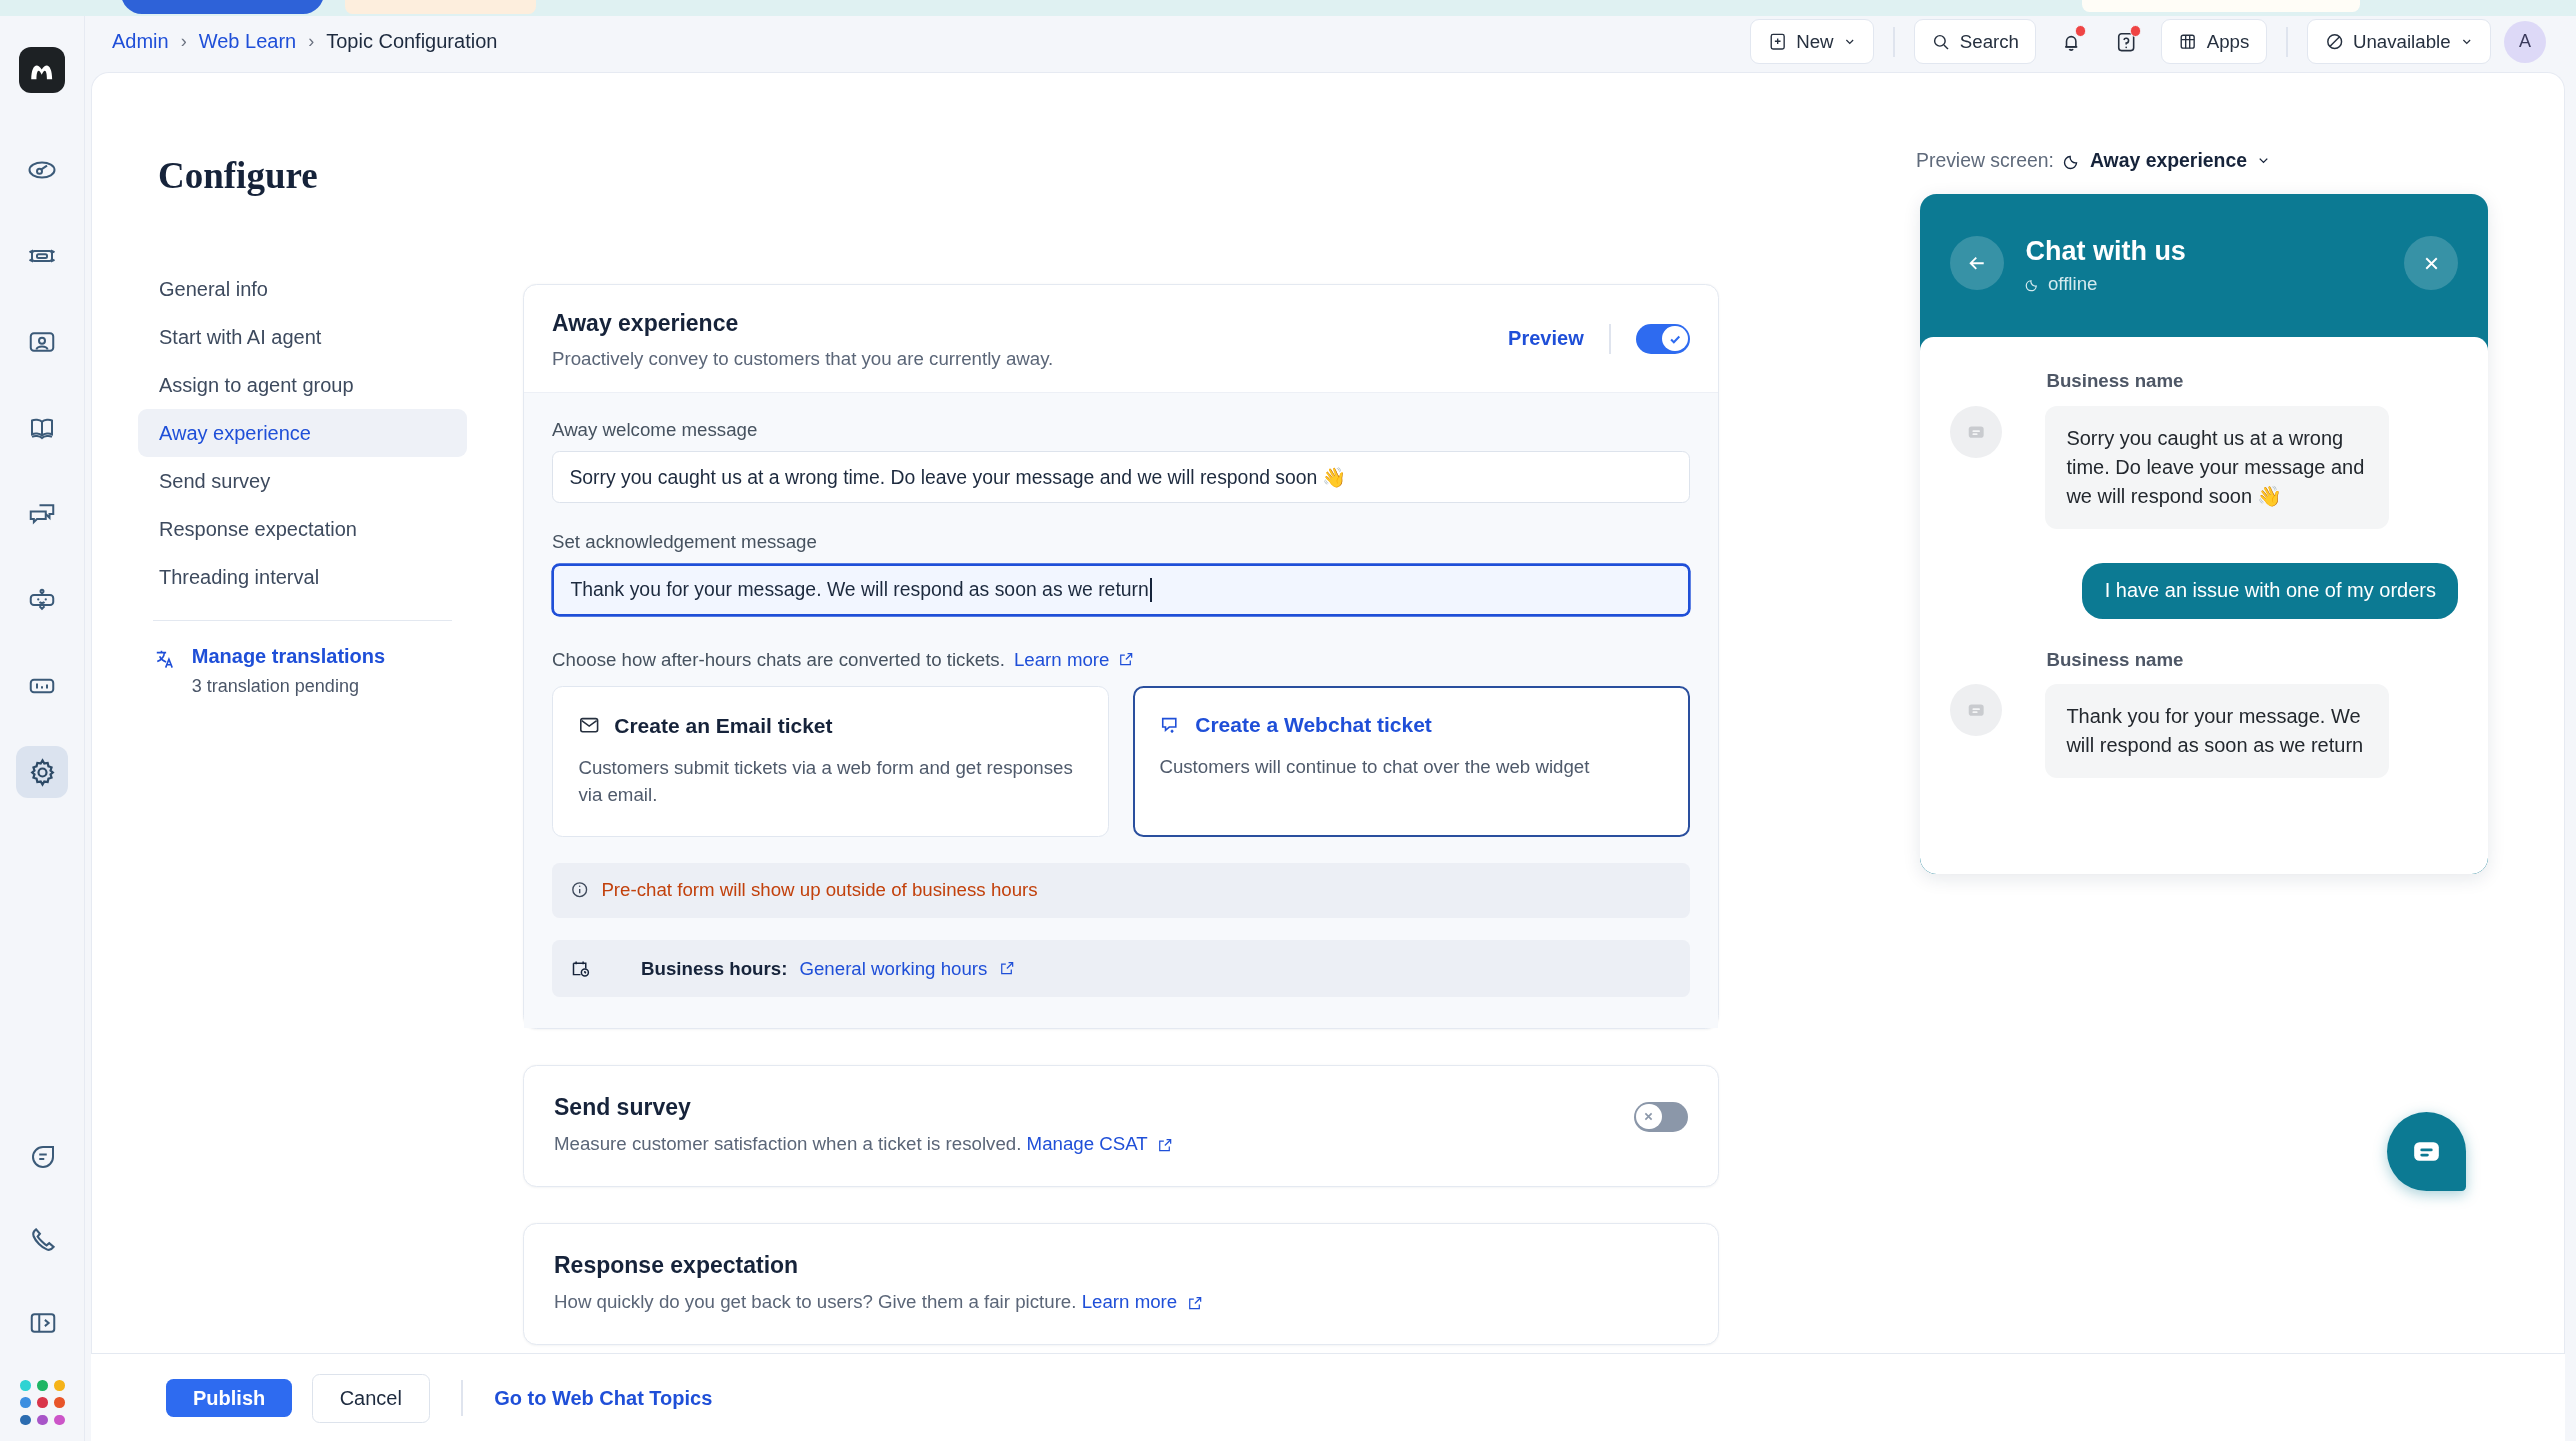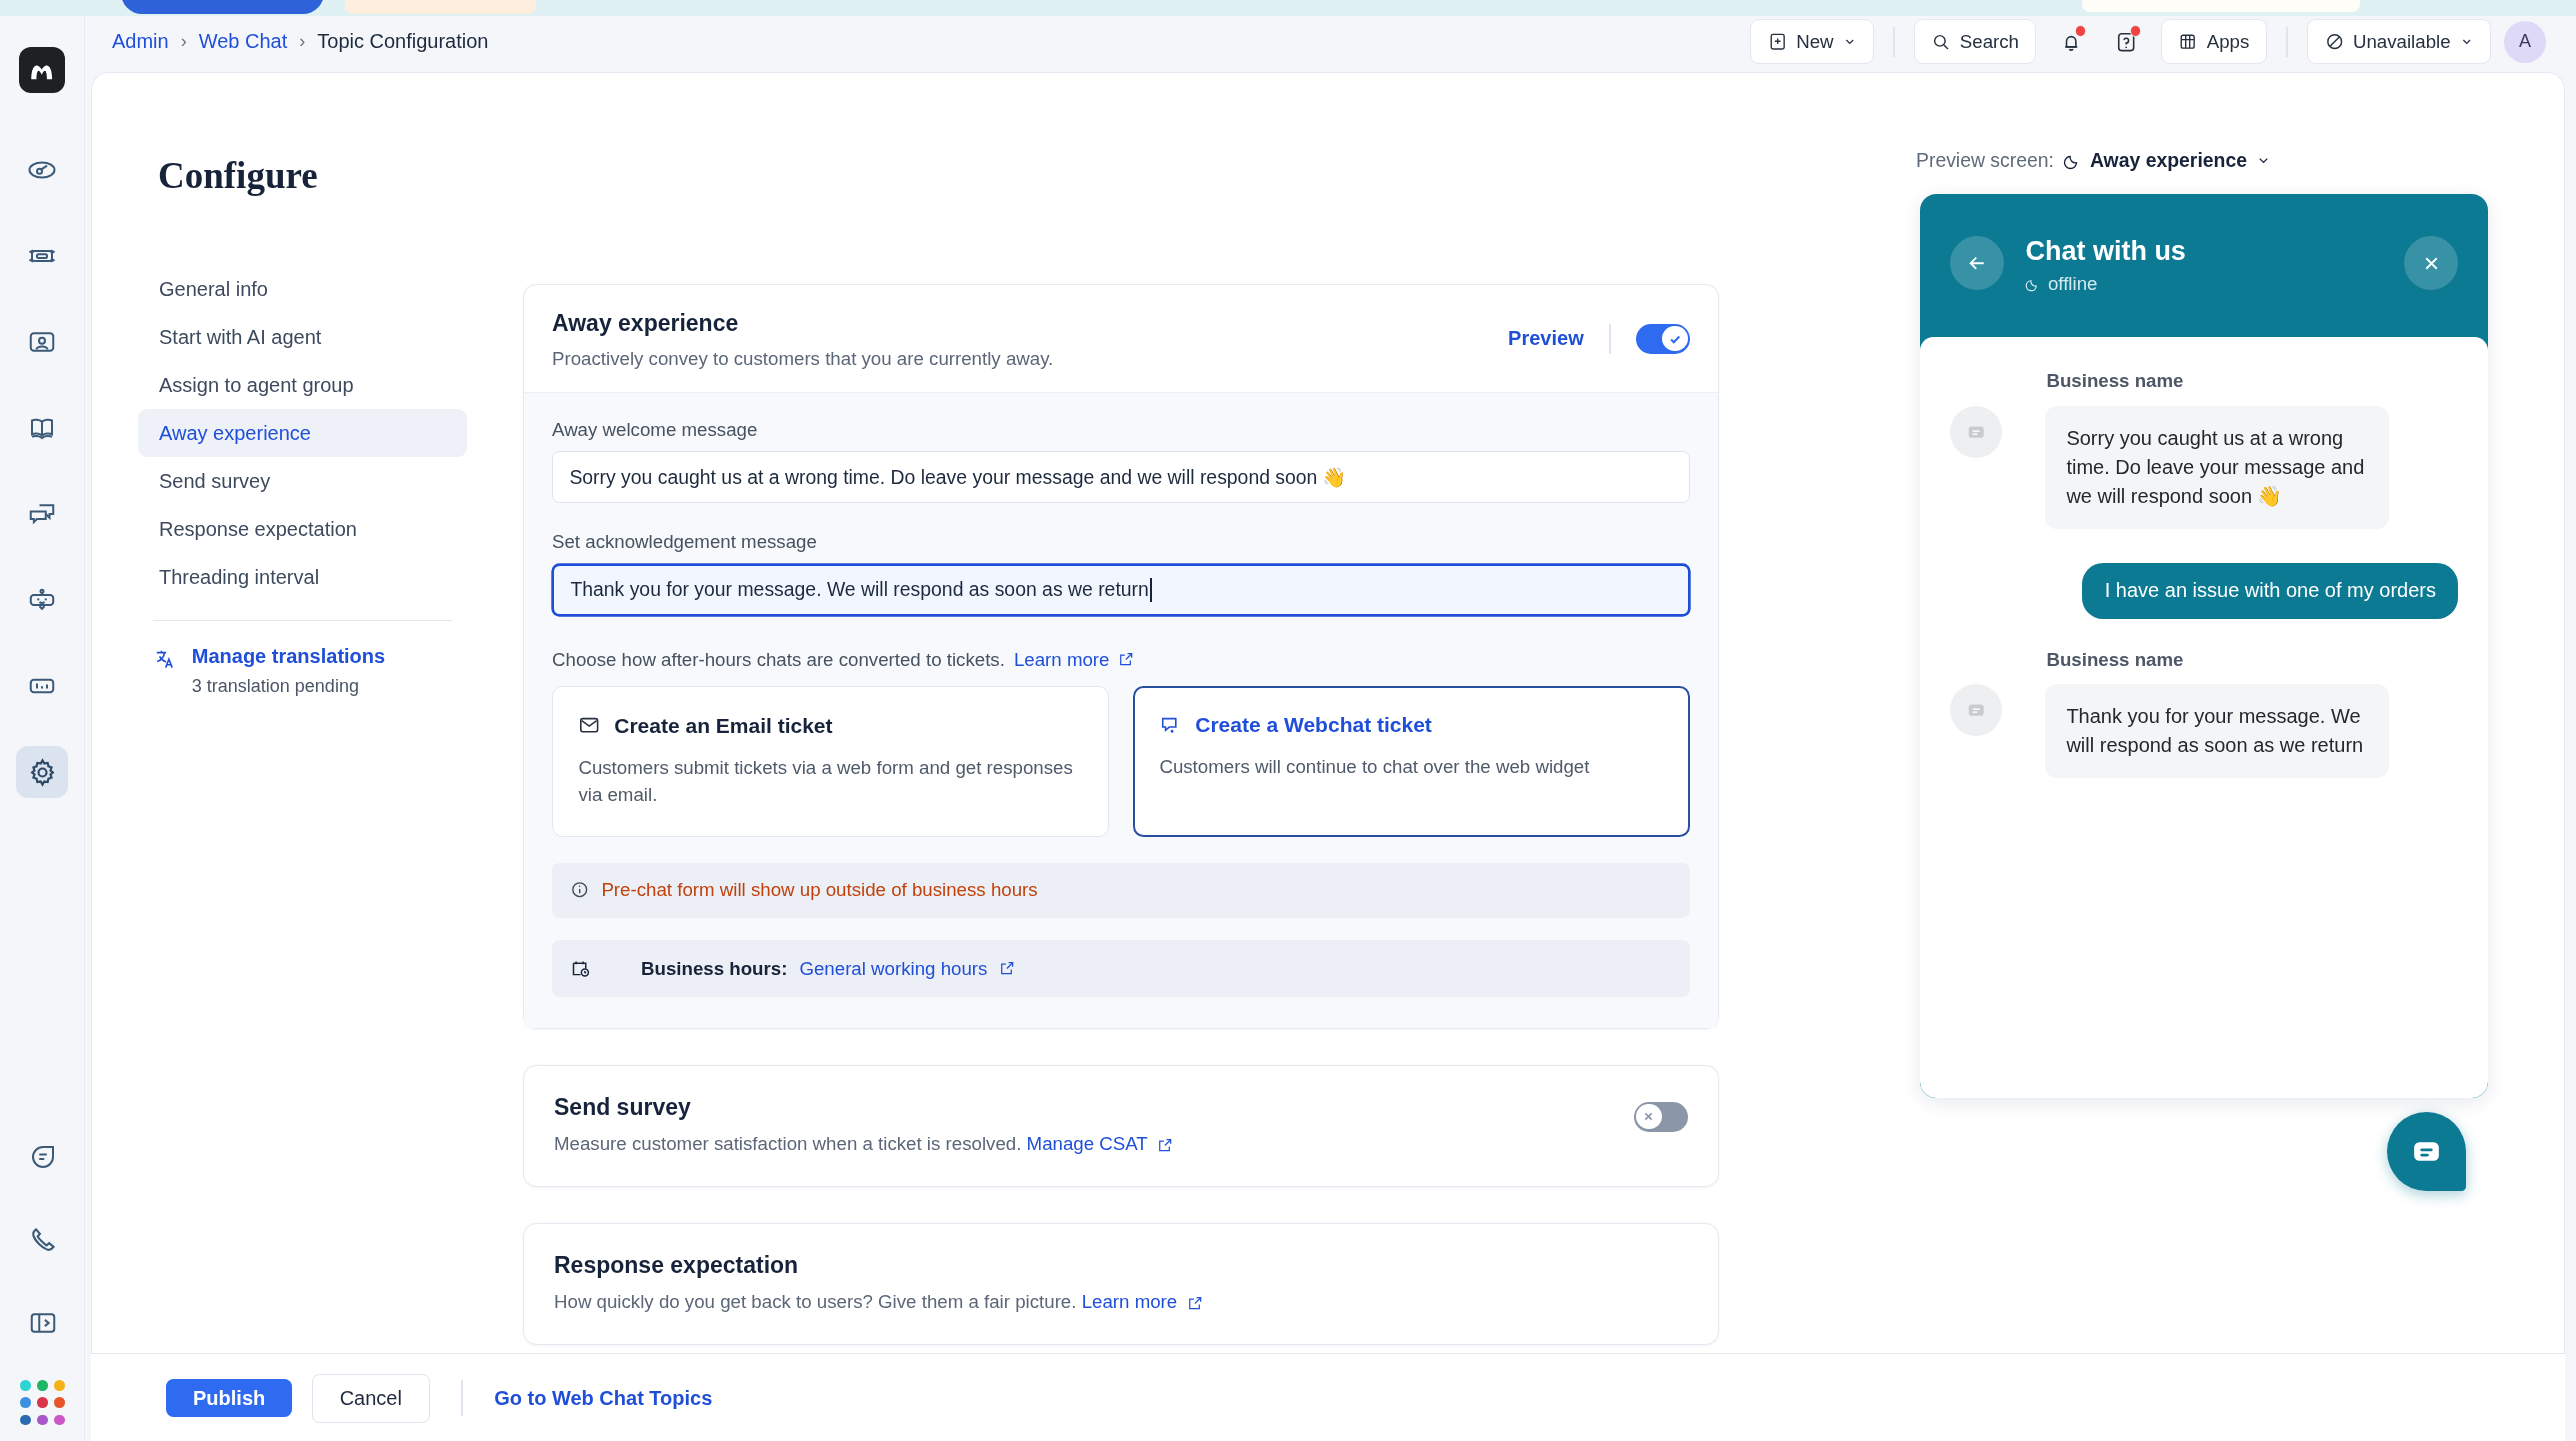--- a/index.html
+++ b/index.html
@@ -165,21 +165,21 @@
   .card-simple { padding: 28px 30px 31px 30px; display: flex; align-items: flex-start; }
   .card-simple .txt .t { font-size: 23px; font-weight: 700; color: #16233a; }
   .card-simple .txt .d { font-size: 18.7px; color: #5b6678; margin-top: 12px; }
 
   
   .previewpane { position: absolute; left: 1898px; top: 149px; width: 598px; }
   .preview-head { display: flex; align-items: center; gap: 9px; font-size: 19.4px; padding-left: 18px; }
   .ph-label { color: #5f6a7b; }
   .ph-value { color: #16233a; font-weight: 600; }
   .widget {
-    margin-top: 22.4px; margin-left: 22.4px; width: 568px; height: 904px;
+    margin-top: 22.4px; margin-left: 22.4px; width: 568px; height: 680px;
     background: #0c7a93; border-radius: 16.4px; position: relative; overflow: hidden;
     box-shadow: 0 4.5px 18px rgba(20,40,70,.10);
   }
   .w-head { height: 149px; padding: 42px 30px 0 30px; display: flex; align-items: flex-start; }
   .w-circ {
     width: 54px; height: 54px; border-radius: 50%; background: rgba(255,255,255,.18);
     display: flex; align-items: center; justify-content: center; cursor: pointer; flex: none;
   }
   .w-titles { margin-left: 21px; }
   .w-title { font-size: 27px; color: #fff; font-weight: 600; }
@@ -360,21 +360,21 @@
             <i style="background: rgb(204, 85, 200);"></i>
           </div>
       </div>
     </div>
   </div>
 
   <div class="topbar">
     <div class="crumbs">
       <span class="crumb-link">Admin</span>
       <span class="crumb-sep">›</span>
-      <span class="crumb-link">Web Chat</span>
+      <span class="crumb-link">Web Learn</span>
       <span class="crumb-sep">›</span>
       <span class="crumb-cur">Topic Configuration</span>
     </div>
     <div class="topbar-right">
       <div class="tb-btn">
         <span>
           <svg width="19.4" height="19.4" viewBox="0 0 24 24" fill="none" stroke="#26303f" stroke-width="1.7">
               <rect x="4" y="3" width="16" height="18" rx="2.2"></rect>
               <path d="M12 8 L12 15 M8.5 11.5 L15.5 11.5"></path>
             </svg>

